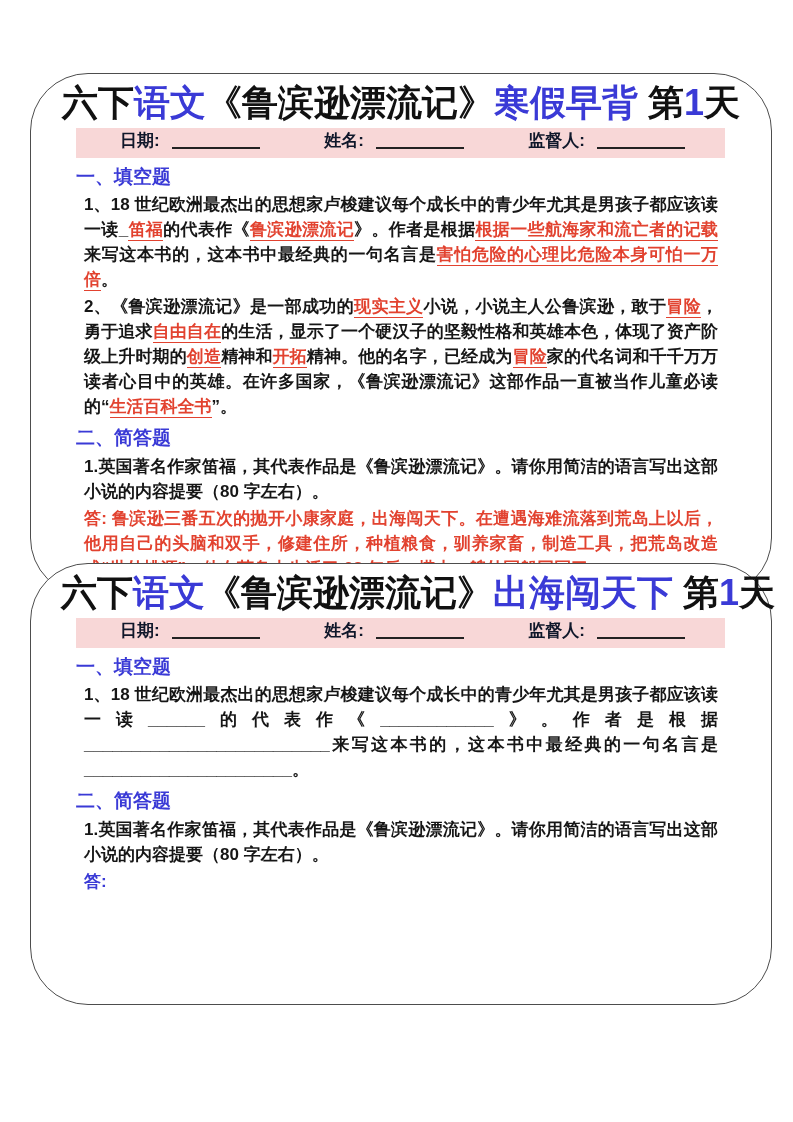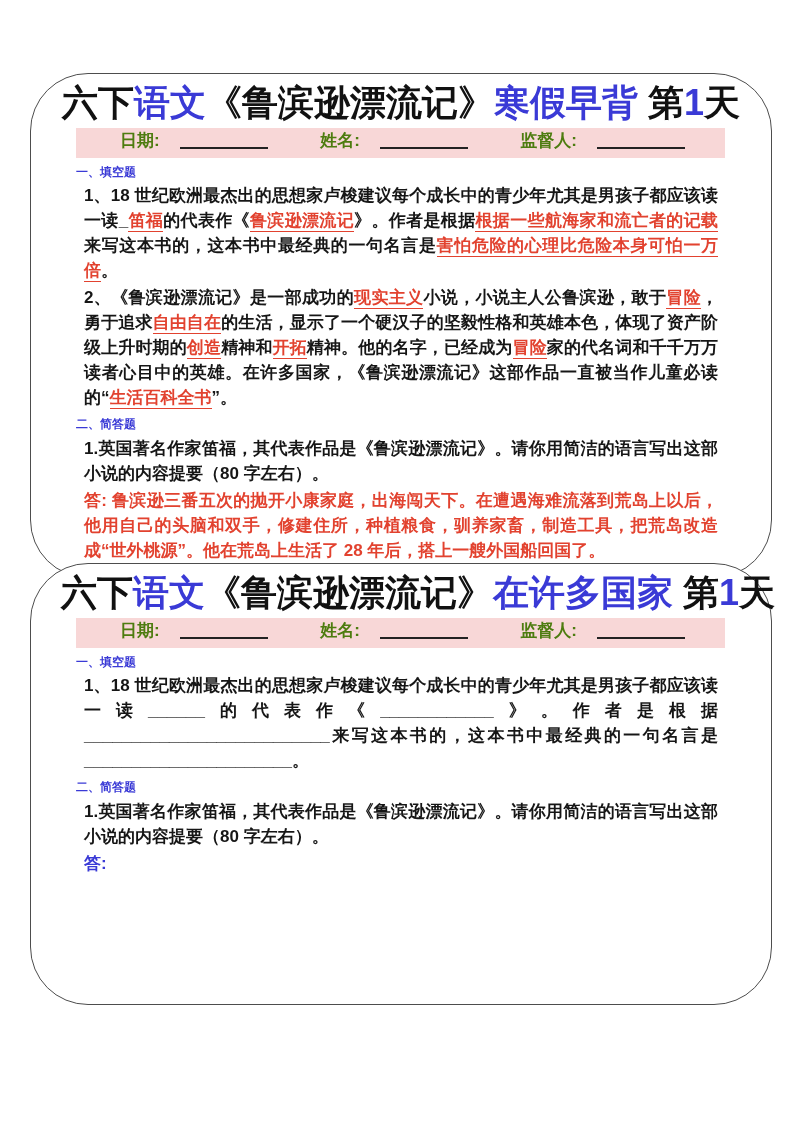--- a/index.html
+++ b/index.html
@@ -44,36 +44,36 @@
     background:var(--pink);
     height:30px;
     display:flex;
     align-items:center;
     justify-content:space-between;
     padding:0 40px 0 44px;
   }
   .field{
     display:flex;
     align-items:flex-end;
-    gap:20px;
+    gap:12px;
     font-size:17px;
     font-weight:700;
-    color:#4d7c0f;
+    color:#0f172a;
     line-height:1;
     padding-bottom:4px;
   }
   .blank-line{
     display:inline-block;
     width:88px;
     height:13px;
     border-bottom:2px solid #222;
   }
   .content{padding:0 45px 4px;}
   .section-heading{
-    font-size:12px;
+    font-size:19px;
     font-weight:700;
     color:var(--blue);
     margin:7px 0 3px;
     line-height:1.3;
   }
   .para{
     font-size:17px;
     line-height:25px;
     font-weight:600;
     margin:2px 8px;
@@ -114,21 +114,21 @@
       <h2 class="section-heading">一、填空题</h2>
       <p class="para"><span class="seg-plain">1、18 世纪欧洲最杰出的思想家卢梭建议每个成长中的青少年尤其是男孩子都应该读一读_</span><span class="seg-fill">笛福</span><span class="seg-plain">的代表作《</span><span class="seg-fill">鲁滨逊漂流记</span><span class="seg-plain">》。作者是根据</span><span class="seg-fill">根据一些航海家和流亡者的记载</span><span class="seg-plain">来写这本书的，这本书中最经典的一句名言是</span><span class="seg-fill">害怕危险的心理比危险本身可怕一万倍</span><span class="seg-plain">。</span></p>
       <p class="para"><span class="seg-plain">2、《鲁滨逊漂流记》是一部成功的</span><span class="seg-fill">现实主义</span><span class="seg-plain">小说，小说主人公鲁滨逊，敢于</span><span class="seg-fill">冒险</span><span class="seg-plain">，勇于追求</span><span class="seg-fill">自由自在</span><span class="seg-plain">的生活，显示了一个硬汉子的坚毅性格和英雄本色，体现了资产阶级上升时期的</span><span class="seg-fill">创造</span><span class="seg-plain">精神和</span><span class="seg-fill">开拓</span><span class="seg-plain">精神。他的名字，已经成为</span><span class="seg-fill">冒险</span><span class="seg-plain">家的代名词和千千万万读者心目中的英雄。在许多国家，《鲁滨逊漂流记》这部作品一直被当作儿童必读的“</span><span class="seg-fill">生活百科全书</span><span class="seg-plain">”。</span></p>
       <h2 class="section-heading">二、简答题</h2>
       <p class="para"><span class="seg-plain">1.英国著名作家笛福，其代表作品是《鲁滨逊漂流记》。请你用简洁的语言写出这部小说的内容提要（80 字左右）。</span></p>
       <p class="para"><span class="seg-red">答: 鲁滨逊三番五次的抛开小康家庭，出海闯天下。在遭遇海难流落到荒岛上以后，他用自己的头脑和双手，修建住所，种植粮食，驯养家畜，制造工具，把荒岛改造成“世外桃源”。他在荒岛上生活了 28 年后，搭上一艘外国船回国了。</span></p>
     </div>
   </article>
 
   <article class="card card-2">
-    <h1 class="card-title"><span class="seg-plain">六下</span><span class="seg-blue">语文</span><span class="seg-plain">《鲁滨逊漂流记》</span><span class="seg-blue">在许多国家</span><span class="seg-plain"> 第</span><span class="seg-blue">1</span><span class="seg-plain">天</span></h1>
+    <h1 class="card-title"><span class="seg-plain">六下</span><span class="seg-blue">语文</span><span class="seg-plain">《鲁滨逊漂流记》</span><span class="seg-blue">出海闯天下</span><span class="seg-plain"> 第</span><span class="seg-blue">1</span><span class="seg-plain">天</span></h1>
     <div class="header-bar">
       <div class="field">
         <span>日期:</span>
         <span class="blank-line"></span>
       </div>
       <div class="field">
         <span>姓名:</span>
         <span class="blank-line"></span>
       </div>
       <div class="field">

